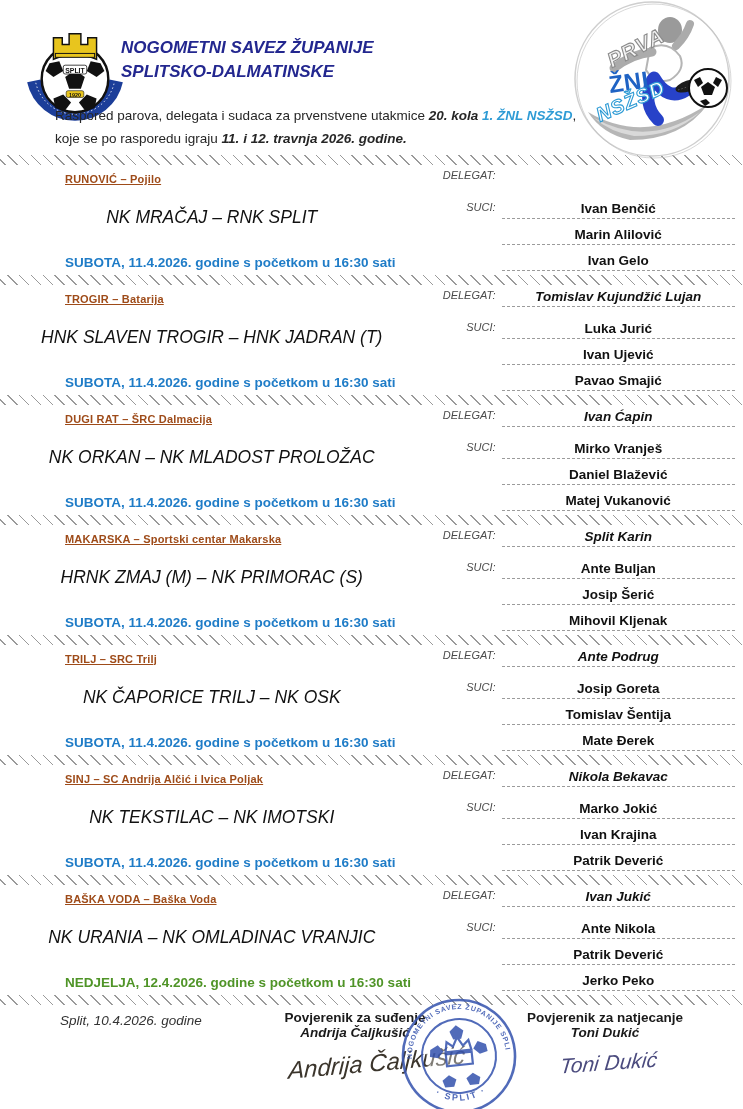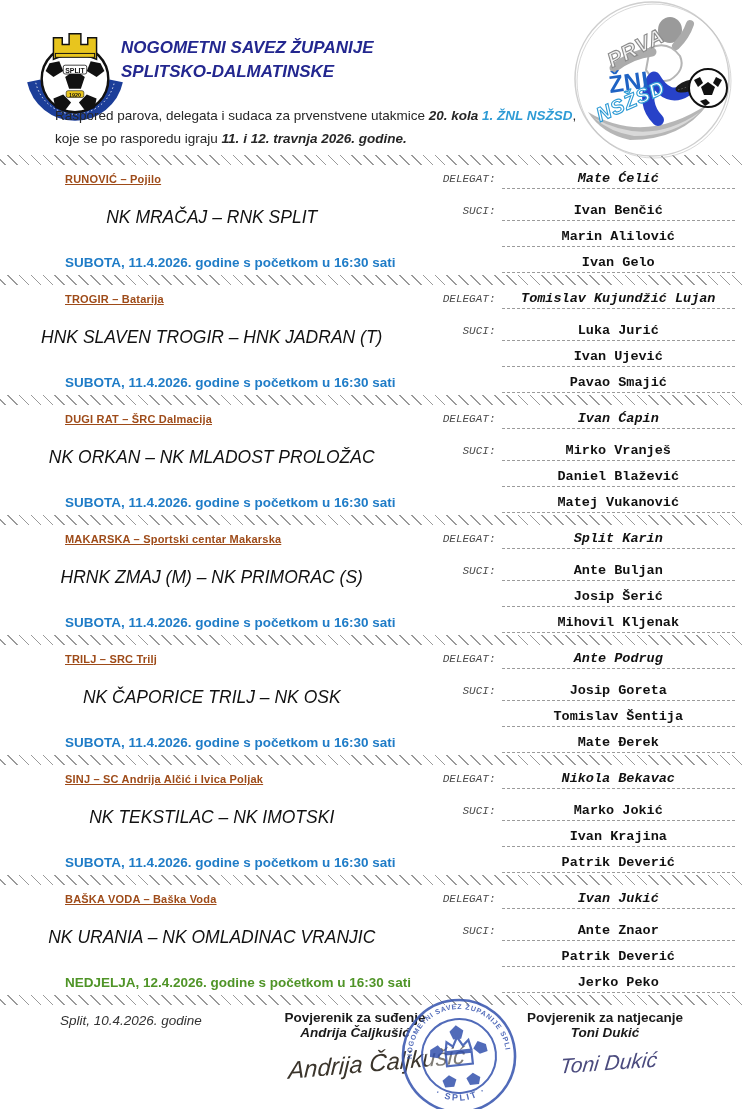--- a/index.html
+++ b/index.html
@@ -29,21 +29,21 @@
   .left-col { width:57%; box-sizing:border-box; }
   .venue {
     margin:8px 0 0 65px; display:inline-block;
     font-size:11px; font-weight:bold; color:var(--venue-brown,#9E4B19);
     text-decoration:underline; letter-spacing:0.2px;
   }
   .venue-wrap { height:26px; }
   .fixture { margin-top:16px; text-align:center; font-size:17.5px; font-weight:normal; font-style:italic; color:#111; }
   .datetime { margin:27px 0 0 65px; font-size:13.5px; font-weight:bold; }
   .right-col { flex:1; box-sizing:border-box; padding-right:8px; display:flex; flex-direction:column; }
-  .official-row { display:flex; align-items:center; height:23px;font-family:Liberation Mono, monospace; }
+  .official-row { display:flex; align-items:flex-start; height:23px; }
   .delegate-row { margin-top:4px; }
   .suci-row-first { margin-top:10px; }
   .suci-row { margin-top:4px; }
   .official-label {
     width:78px; text-align:right; padding-right:6px;
     font-size:11px; font-style:italic; color:#4a4a4a;
     padding-bottom:2px; box-sizing:border-box;
   }
   .official-line {
     flex:1; border-bottom:1px dashed #9b9b9b; text-align:center;
@@ -136,21 +136,20 @@
     <div class="divider"></div>
     <div class="match-row">
       <div class="left-col">
         <div class="venue-wrap"><span class="venue">RUNOVIĆ – Pojilo</span></div>
         <div class="fixture">NK MRAČAJ – RNK SPLIT</div>
         <div class="datetime" style="color: rgb(31, 124, 199);">SUBOTA, 11.4.2026. godine s početkom u 16:30 sati</div>
       </div>
       <div class="right-col">
         <div class="official-row delegate-row">
           <span class="official-label">DELEGAT:</span>
-          <span class="official-line delegate-name">Mate Ćelić</span>
         </div>
         <div class="official-row suci-row-first">
           <span class="official-label">SUCI:</span>
           <span class="official-line referee-name">Ivan Benčić</span>
         </div>
         <div class="official-row suci-row">
           <span class="official-label"></span>
           <span class="official-line referee-name">Marin Alilović</span>
         </div>
         <div class="official-row suci-row">
@@ -314,21 +313,21 @@
         <div class="fixture">NK URANIA – NK OMLADINAC VRANJIC</div>
         <div class="datetime" style="color: rgb(79, 148, 39);">NEDJELJA, 12.4.2026. godine s početkom u 16:30 sati</div>
       </div>
       <div class="right-col">
         <div class="official-row delegate-row">
           <span class="official-label">DELEGAT:</span>
           <span class="official-line delegate-name">Ivan Jukić</span>
         </div>
         <div class="official-row suci-row-first">
           <span class="official-label">SUCI:</span>
-          <span class="official-line referee-name">Ante Znaor</span>
+          <span class="official-line referee-name">Ante Nikola</span>
         </div>
         <div class="official-row suci-row">
           <span class="official-label"></span>
           <span class="official-line referee-name">Patrik Deverić</span>
         </div>
         <div class="official-row suci-row">
           <span class="official-label"></span>
           <span class="official-line referee-name">Jerko Peko</span>
         </div>
       </div>

